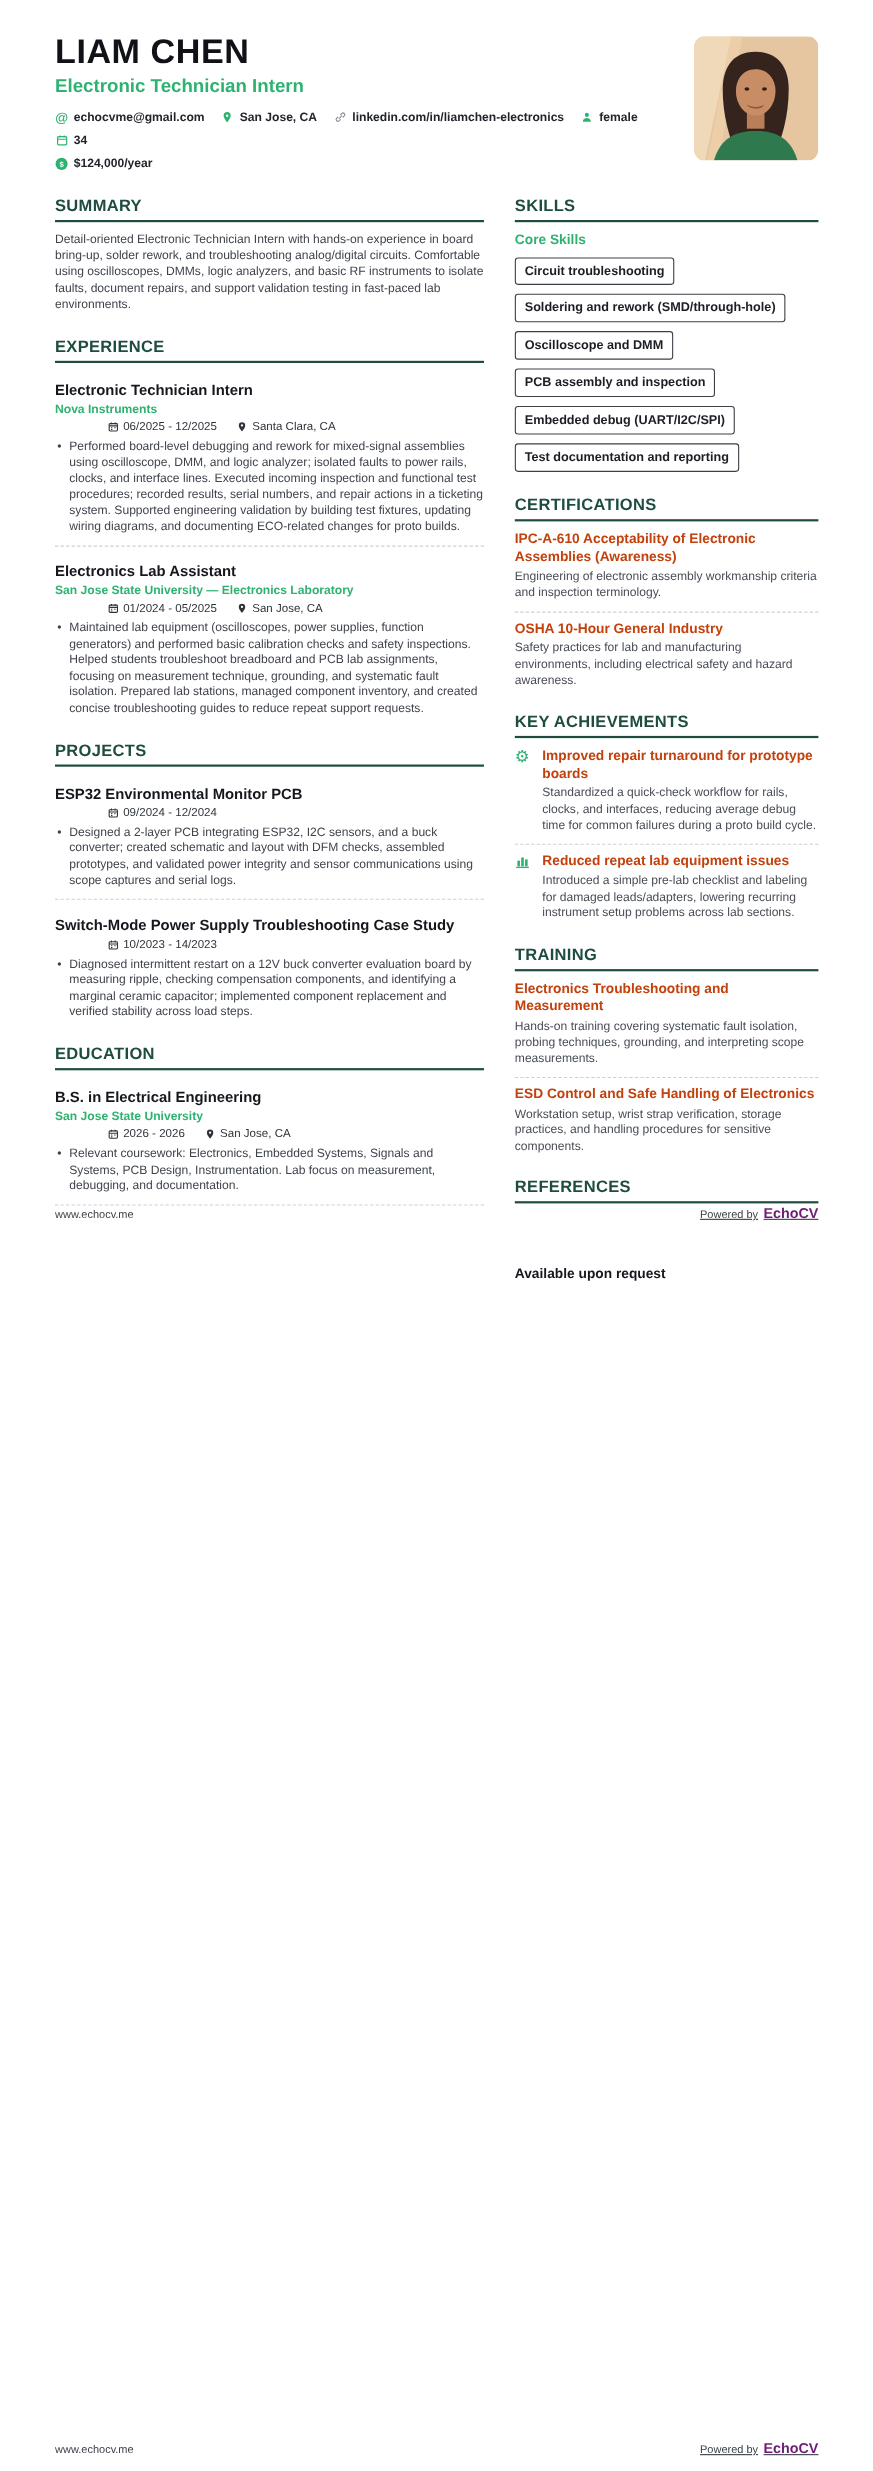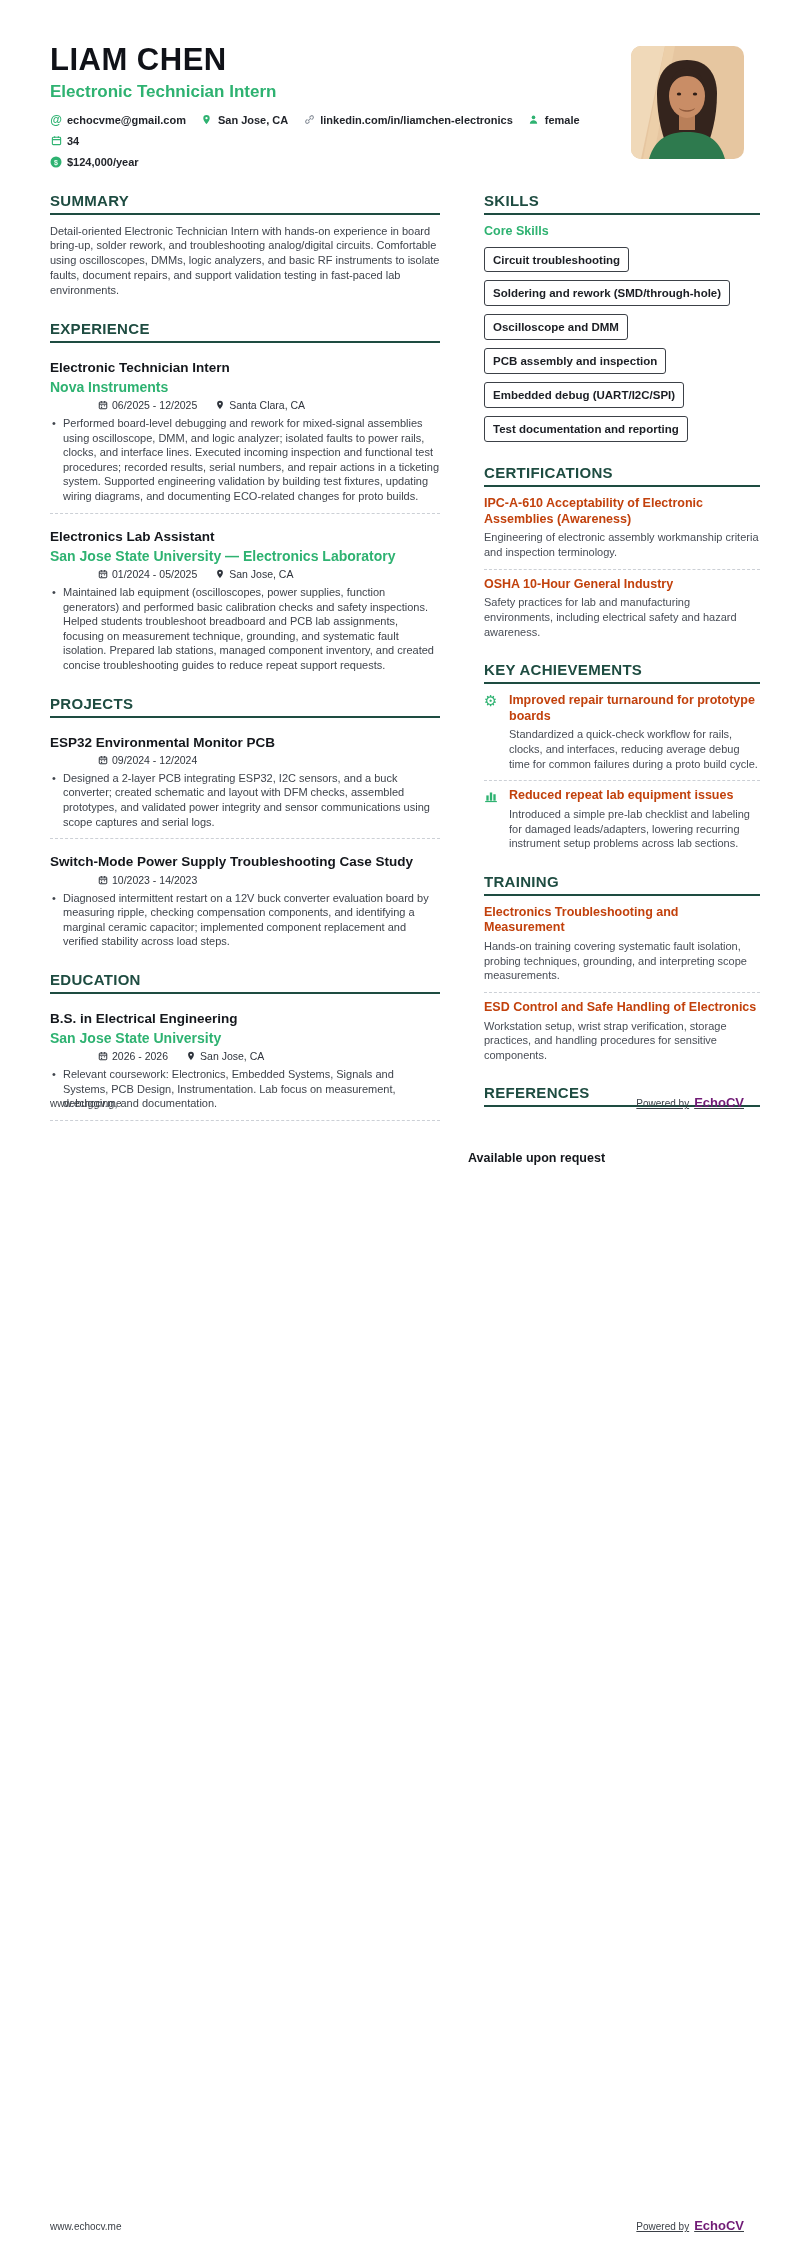--- a/index.html
+++ b/index.html
@@ -1,41 +1,41 @@
 <!DOCTYPE html>
 <html><head>
 <meta charset="utf-8">
 <style>
   html,body{margin:0;padding:0;background:#fff;}
   body{width:794px;font-family:"Liberation Sans",sans-serif;color:#1b1e24;}
   .page{width:794px;height:1123px;position:relative;overflow:hidden;background:#fff;}
-  .content{padding:44px 50px 0 50px;position:relative;}
+  .content{padding:31px 50px 0 50px;position:relative;}
 
   
   .photo{position:absolute;top:2px;right:0;width:113px;height:113px;border-radius:10px;overflow:hidden;}
   h1.name{font-size:31px;font-weight:800;margin:0;letter-spacing:.5px;color:#101218;line-height:1.05;}
   .job-title{font-size:17px;font-weight:700;margin-top:5px;}
   .contacts{margin-top:12px;max-width:565px;display:flex;flex-wrap:wrap;column-gap:15px;row-gap:9px;font-size:11px;font-weight:700;color:#22252b;align-items:center;}
   .c-item{display:inline-flex;align-items:center;gap:5px;white-space:nowrap;}
   .ci{display:inline-flex;align-items:center;justify-content:center;width:12px;height:12px;}
   .at{font-size:12px;font-weight:700;}
 
   
-  .columns{display:flex;gap:44px;margin-top:24px;align-items:flex-start;}
+  .columns{display:flex;gap:28px;margin-top:24px;align-items:flex-start;}
   .col-left{width:390px;flex:0 0 390px;}
   .col-right{width:276px;flex:0 0 276px;}
 
   h2.sec{font-size:15px;font-weight:800;letter-spacing:.3px;margin:22px 0 9px 0;padding-bottom:4px;border-bottom:2.5px solid #1e4c41;color:#1e4c41;}
   .col-left > h2.sec:first-child,.col-right > h2.sec:first-child{margin-top:0;}
 
   .body-text{font-size:11px;color:#3f444c;line-height:1.35;}
 
   .entry{padding-top:3px;}
   .etitle{font-size:13.5px;font-weight:700;margin:5px 0 3px 0;color:#14171c;line-height:1.2;}
-  .company{font-weight:700;font-size:14px;margin-bottom:4px;}
+  .company{font-weight:700;font-size:11px;margin-bottom:4px;}
   .meta{display:flex;gap:18px;font-size:10.5px;color:#2f343c;margin-bottom:5px;align-items:center;font-weight:500;margin-left:48px;}
   .mitem{display:inline-flex;align-items:center;gap:4px;}
   .micon{display:inline-flex;width:10px;height:10px;color:#2f343c;}
   .bullet{font-size:11px;color:#3f444c;line-height:1.33;padding-left:13px;position:relative;}
   .bullet::before{content:"\2022";position:absolute;left:2px;top:0;}
   .dash{border-top:1px dashed #ccd0d6;margin:9px 0 7px 0;}
 
   .subhead{font-weight:700;font-size:12.5px;margin:1px 0 9px 0;}
   .chip{width:fit-content;max-width:100%;border:1.5px solid #3c4148;border-radius:3px;padding:5px 8px 4px 8px;font-size:11.5px;font-weight:700;margin-bottom:8px;line-height:1.3;color:#1b1e24;}
   .ctitle{font-size:12.5px;font-weight:700;line-height:1.25;margin-bottom:3px;color:#c2410c;}

